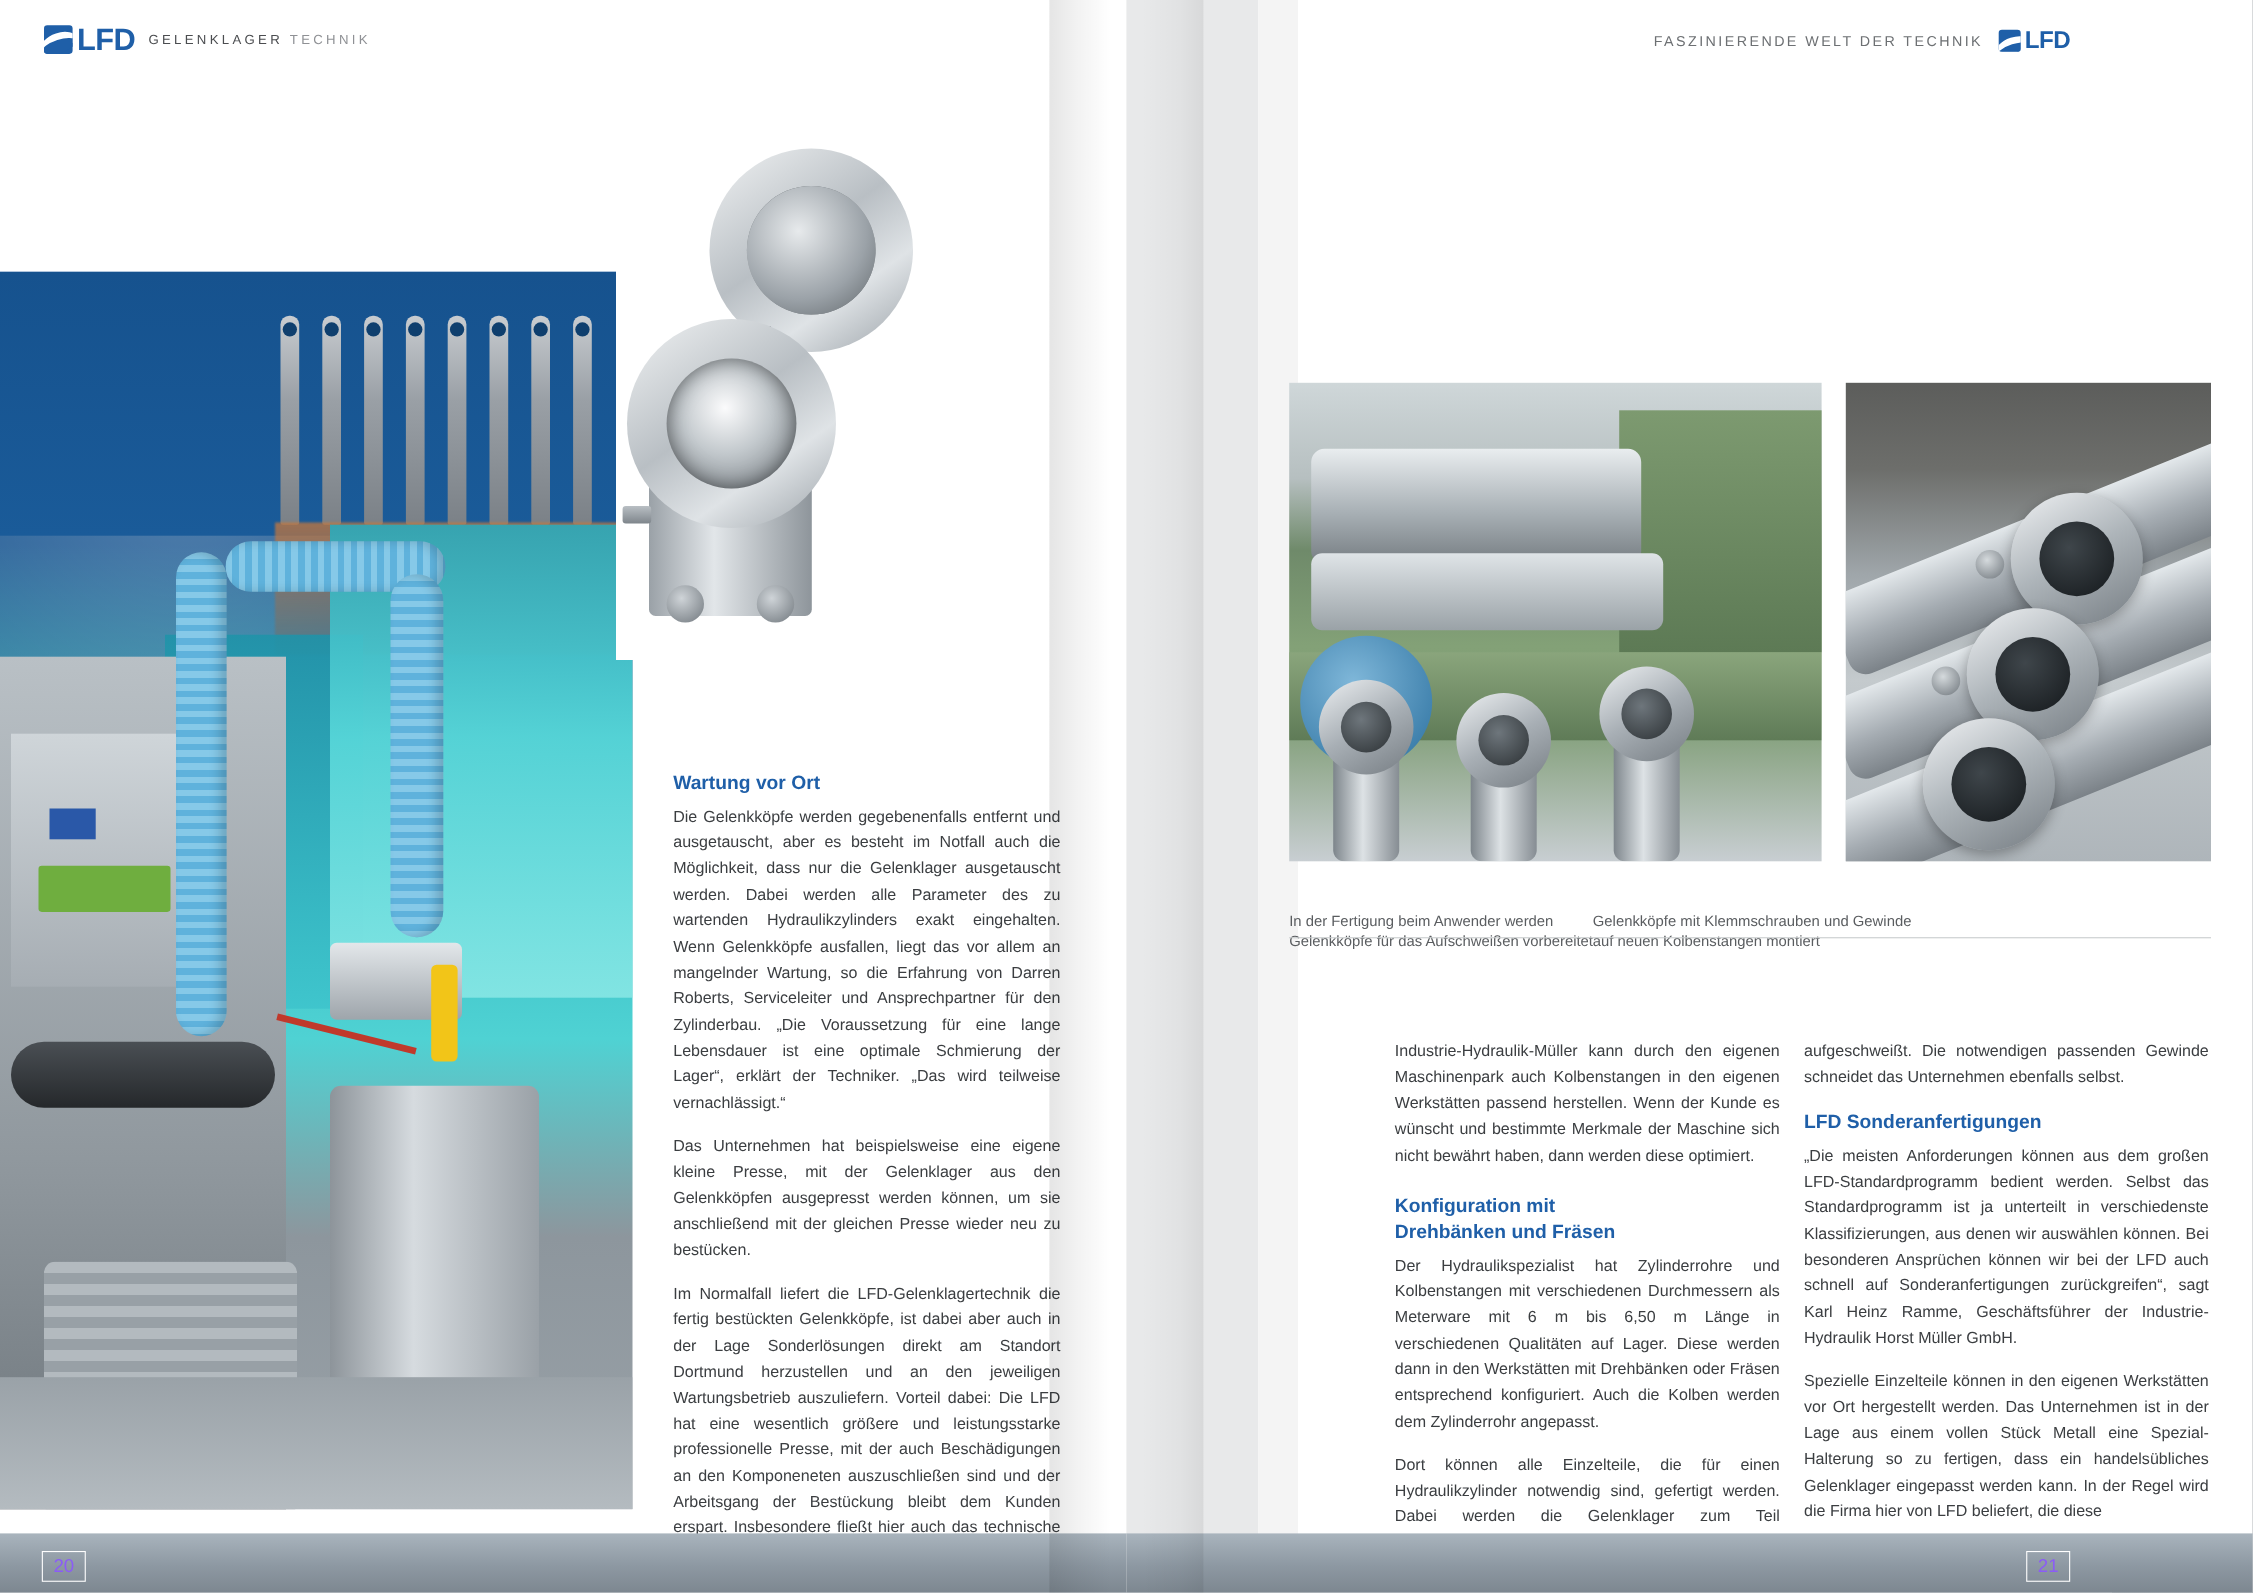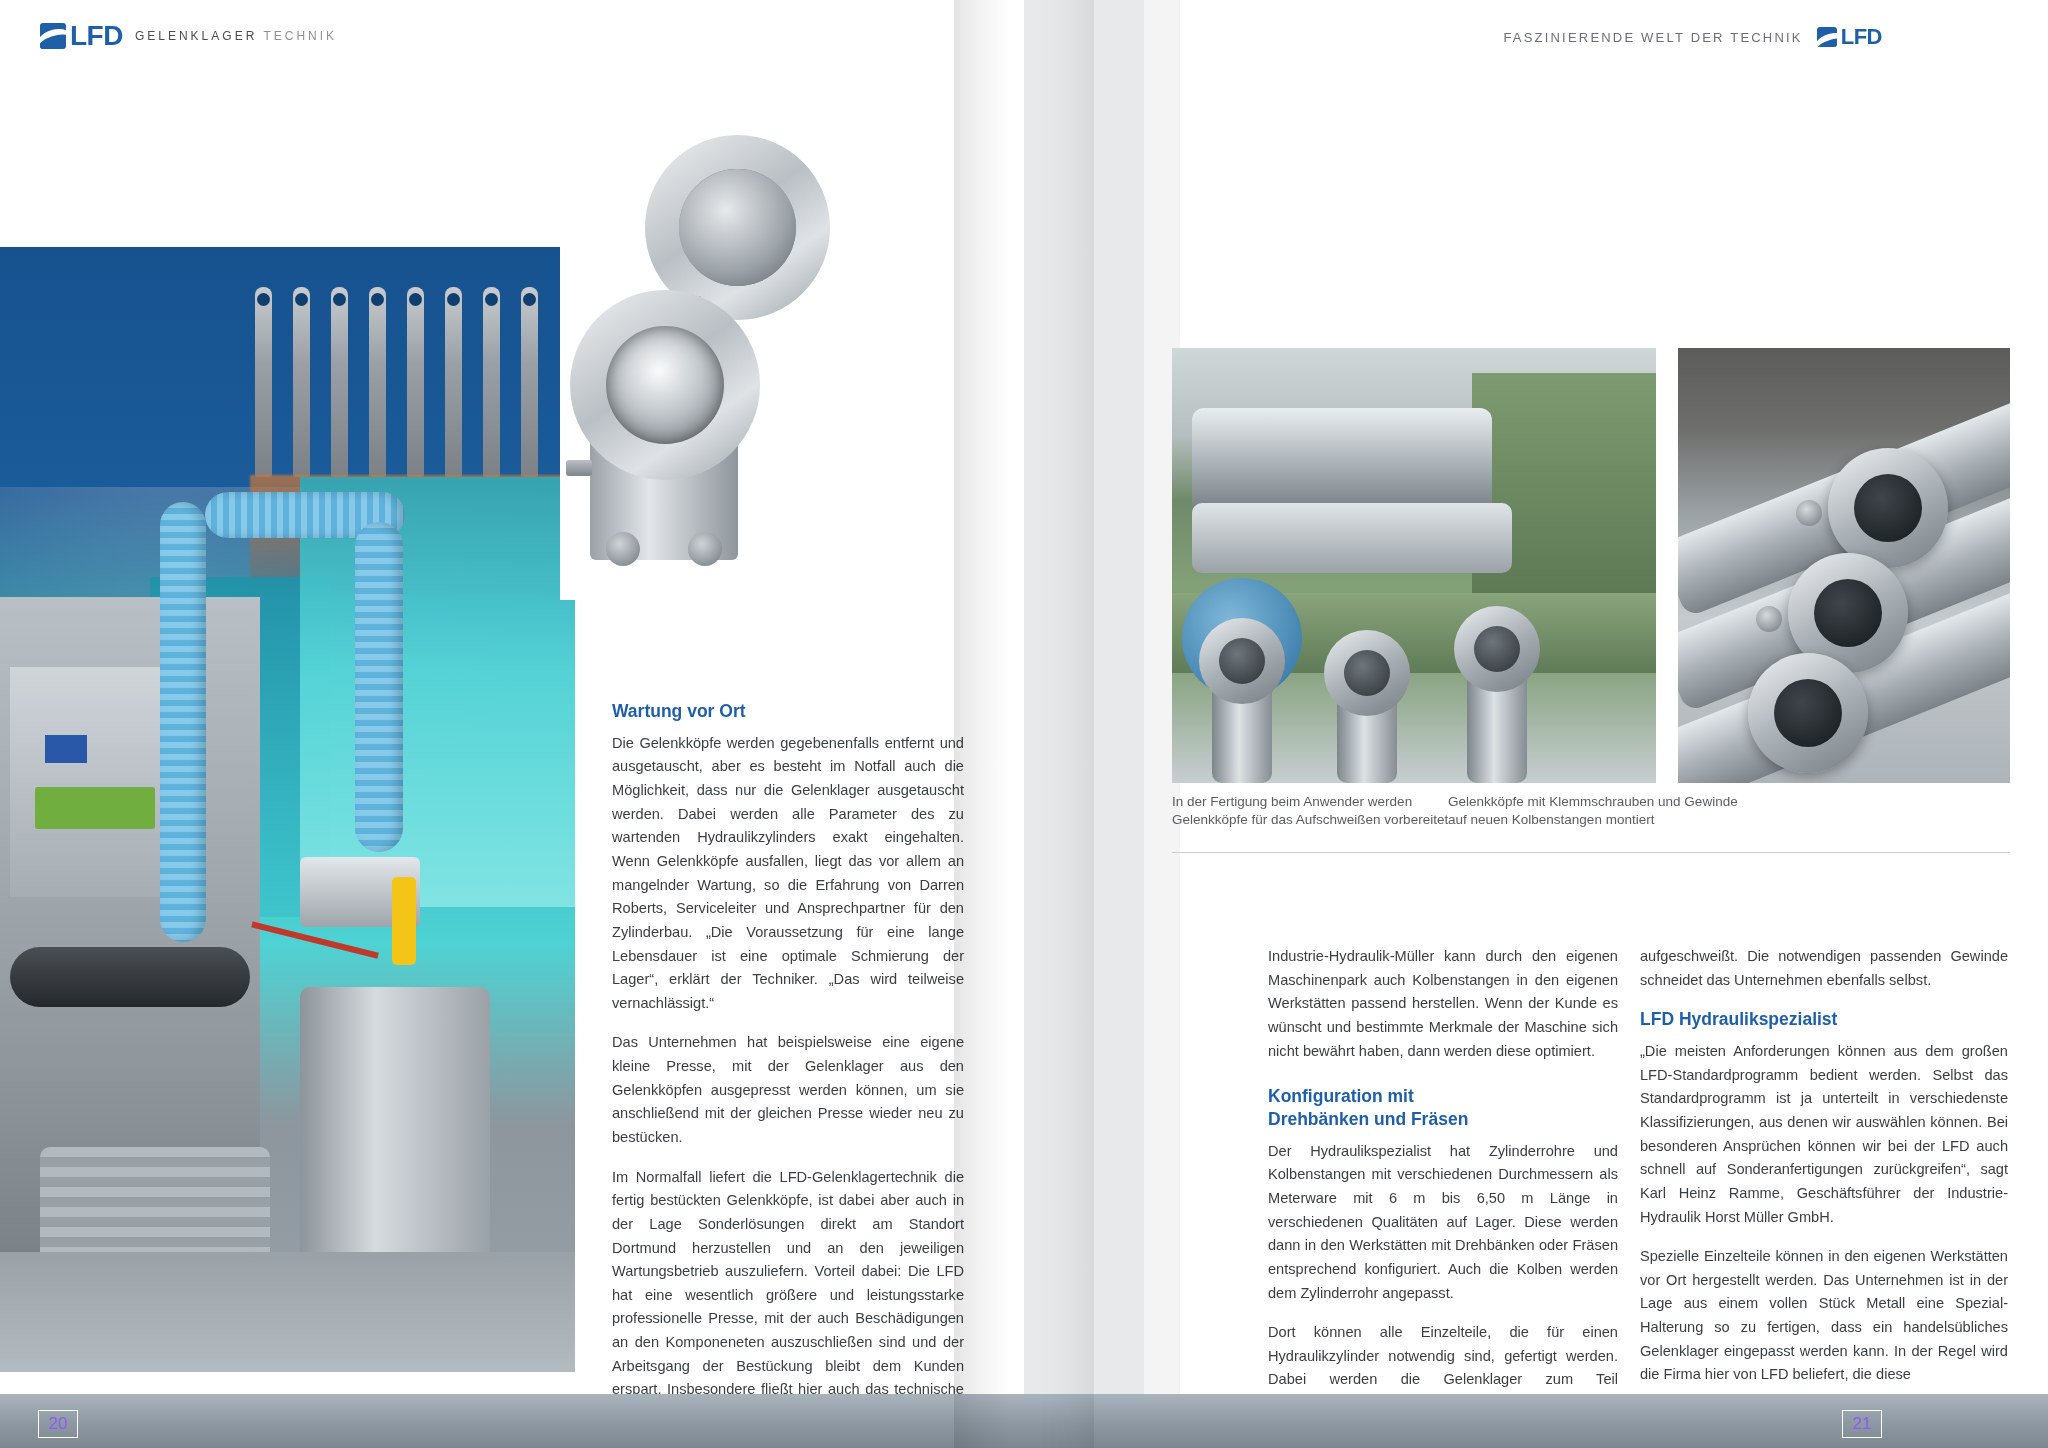--- a/index.html
+++ b/index.html
@@ -437,20 +437,21 @@
   #photo-clamp .screw-a { left: 118px; top: 152px; }
   #photo-clamp .screw-b { left: 78px;  top: 258px; }
 
   
   .caption {
     position: absolute;
     font-size: 13.5px;
     line-height: 1.35;
     color: #5a5d60;
     z-index: 4;
+    margin-top: 36px;
   }
   .hrule {
     position: absolute;
     height: 1px;
     background: #c9ccce;
     z-index: 4;
   }
 
   
   .col {
@@ -584,21 +585,21 @@
   <div class="col" style="left:1268px; top:945px; width:350px;">
     <p>Industrie-Hydraulik-Müller kann durch den eigenen Maschinenpark auch Kolbenstangen in den eigenen Werkstätten passend herstellen. Wenn der Kunde es wünscht und bestimmte Merkmale der Maschine sich nicht bewährt haben, dann werden diese optimiert.</p>
     <h2 class="spaced" style="white-space:pre-line;">Konfiguration mit
 Drehbänken und Fräsen</h2>
     <p>Der Hydraulikspezialist hat Zylinderrohre und Kolbenstangen mit verschiedenen Durchmessern als Meterware mit 6 m bis 6,50 m Länge in verschiedenen Qualitäten auf Lager. Diese werden dann in den Werkstätten mit Drehbänken oder Fräsen entsprechend konfiguriert. Auch die Kolben werden dem Zylinderrohr angepasst.</p>
     <p>Dort können alle Einzelteile, die für einen Hydraulikzylinder notwendig sind, gefertigt werden. Dabei werden die Gelenklager zum Teil aufgeschraubt oder</p>
   </div>
 
   <div class="col" style="left:1640px; top:945px; width:368px;">
     <p>aufgeschweißt. Die notwendigen passenden Gewinde schneidet das Unternehmen ebenfalls selbst.</p>
-    <h2>LFD Hydraulikspezialist</h2>
+    <h2>LFD Sonderanfertigungen</h2>
     <p>„Die meisten Anforderungen können aus dem großen LFD-Standardprogramm bedient werden. Selbst das Standardprogramm ist ja unterteilt in verschiedenste Klassifizierungen, aus denen wir auswählen können. Bei besonderen Ansprüchen können wir bei der LFD auch schnell auf Sonderanfertigungen zurückgreifen“, sagt Karl Heinz Ramme, Geschäftsführer der Industrie-Hydraulik Horst Müller GmbH.</p>
     <p>Spezielle Einzelteile können in den eigenen Werkstätten vor Ort hergestellt werden. Das Unternehmen ist in der Lage aus einem vollen Stück Metall eine Spezial-Halterung so zu fertigen, dass ein handelsübliches Gelenklager eingepasst werden kann. In der Regel wird die Firma hier von LFD beliefert, die diese</p>
   </div>
 
   <div class="footbar footbar-left"></div>
   <div class="footbar footbar-right"></div>
   <div class="pagenum pagenum-left">20</div>
   <div class="pagenum pagenum-right">21</div>
 
   <div class="gutter"></div>

